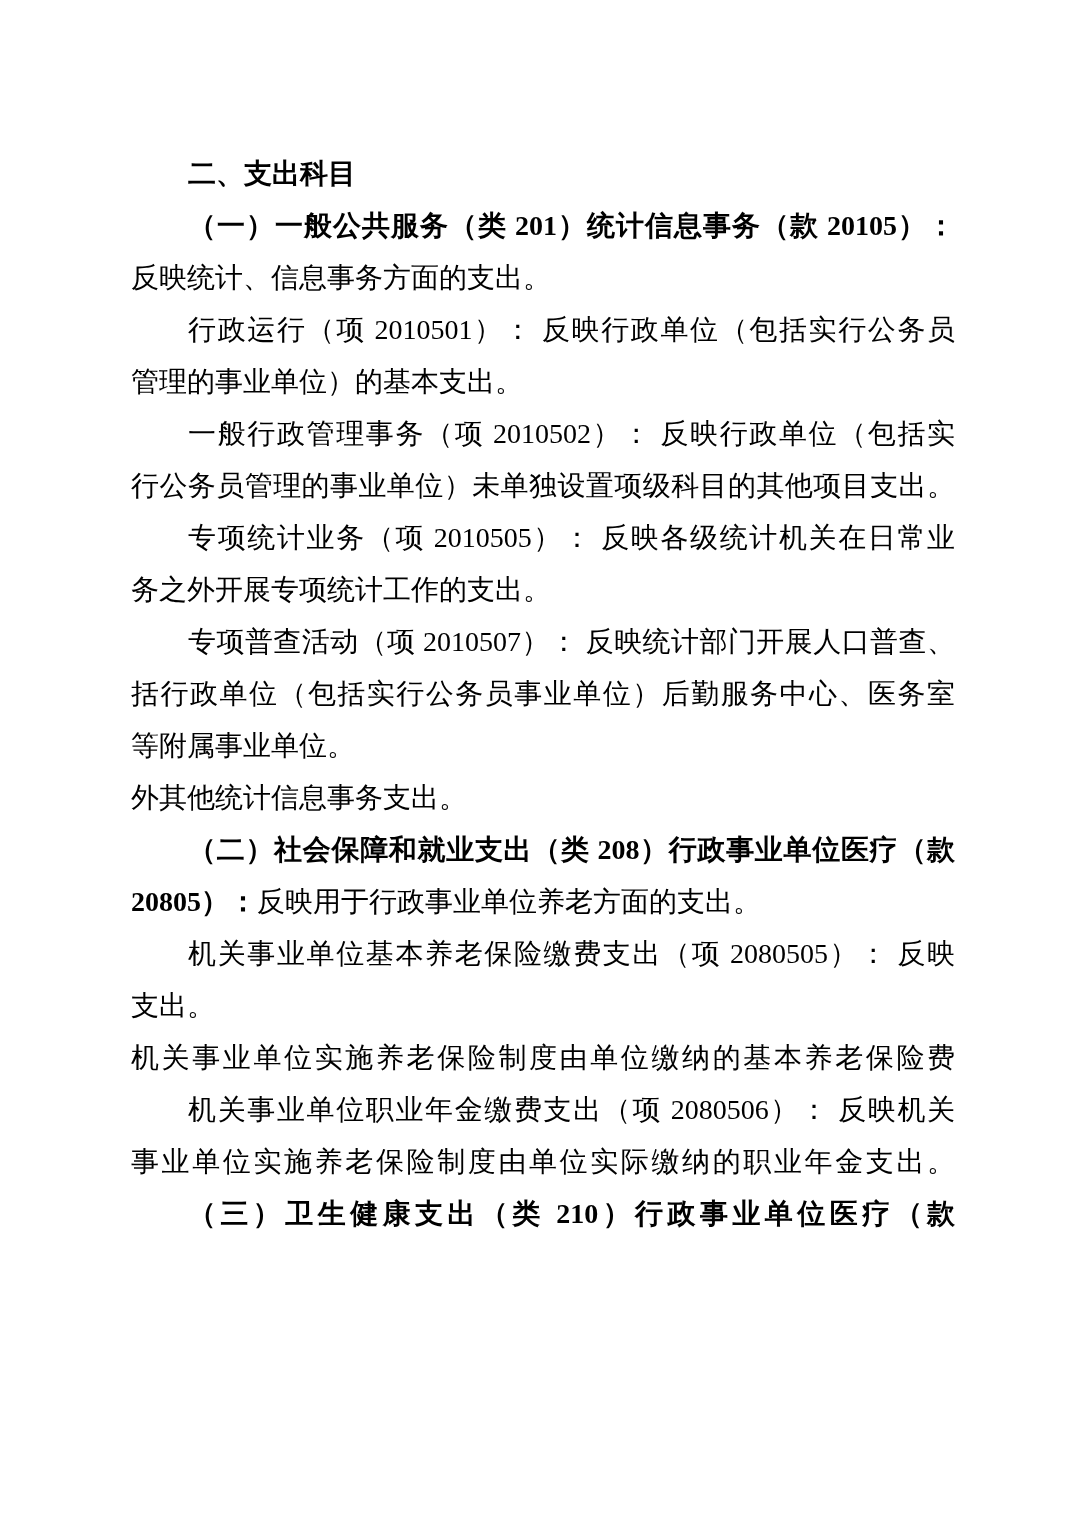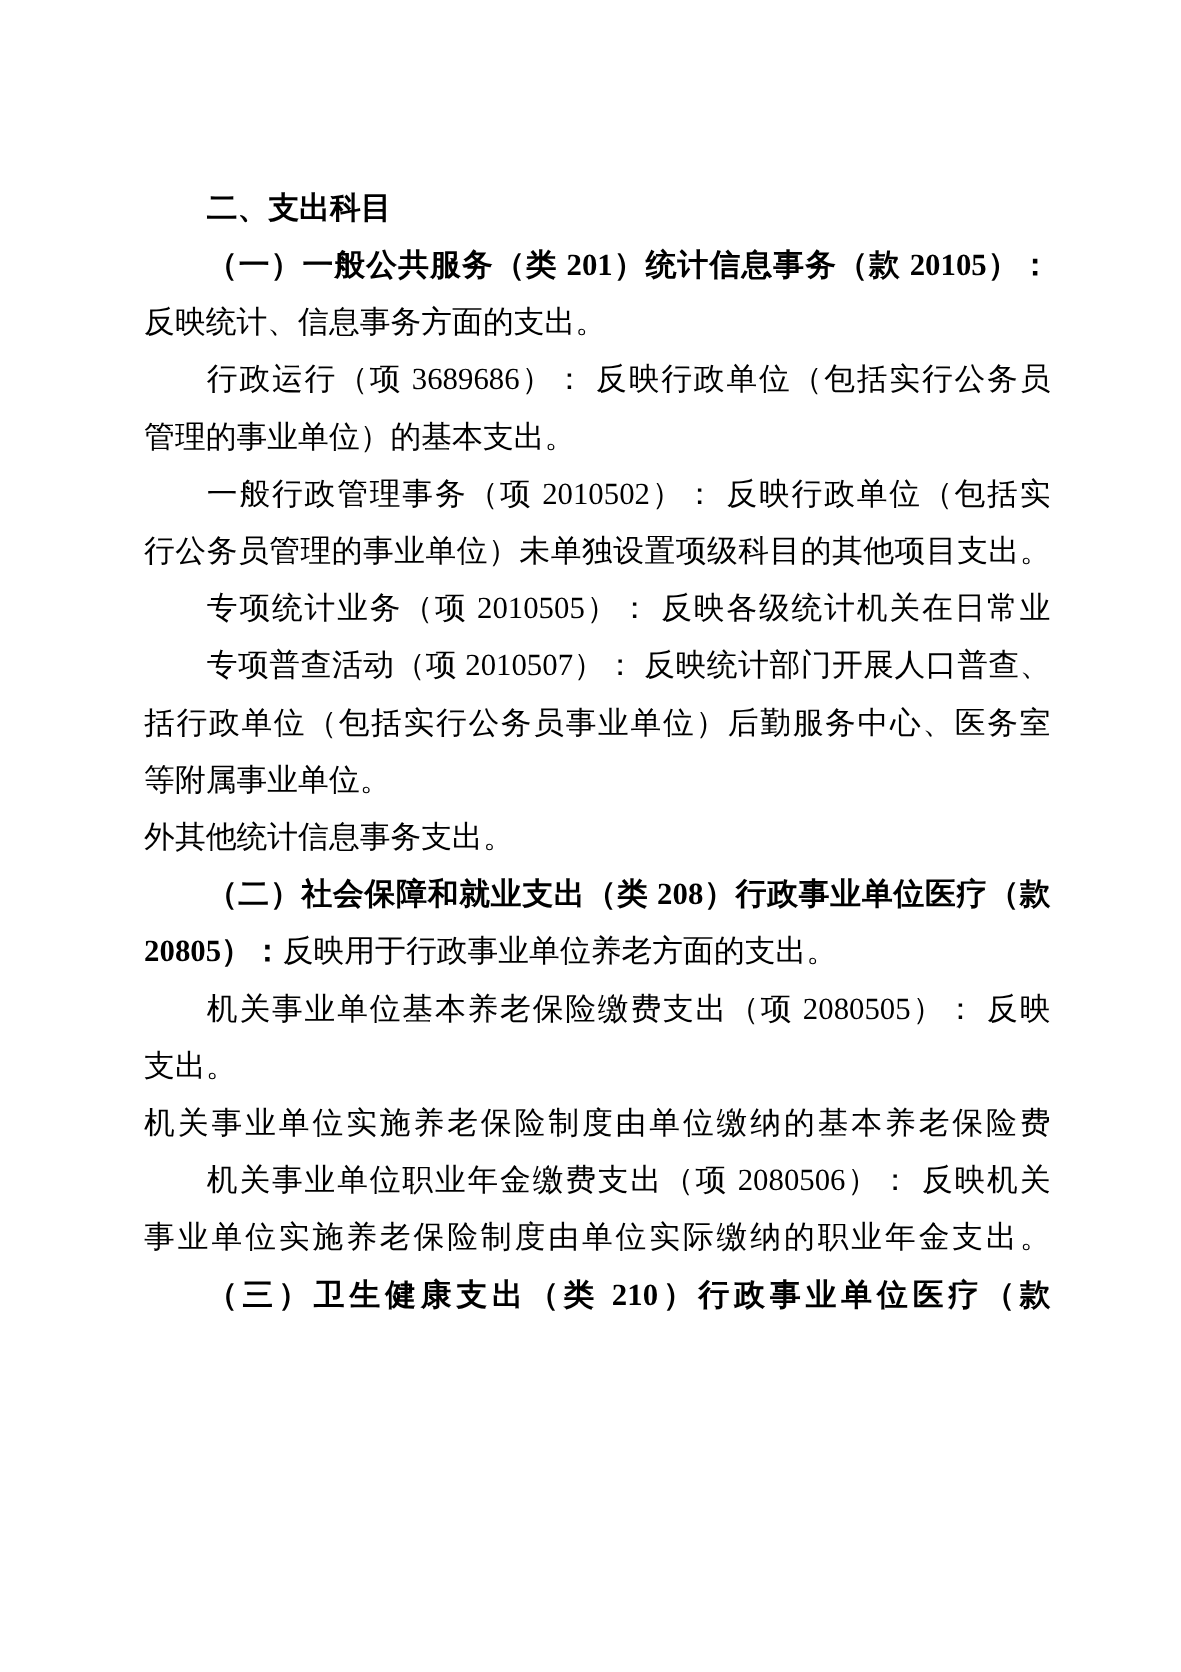--- a/index.html
+++ b/index.html
@@ -12,21 +12,21 @@
     width: 1074px;
     height: 1520px;
     background: #ffffff;
     color: #000000;
     font-family: "Liberation Serif", "DejaVu Serif", serif;
     overflow: hidden;
   }
   .content {
     position: absolute;
     left: 131px;
-    top: 164px;
+    top: 148px;
     width: 824px;
   }
   .line {
     font-size: 28px;
     line-height: 52px;
     height: 52px;
     overflow: hidden;
     white-space: normal;
     text-align: left;
   }
@@ -43,25 +43,26 @@
   }
 </style>
 </head>
 <body>
 
 <div class="page">
   <div class="content">
       <div class="line indent"><span class="bold">二、支出科目</span></div>
       <div class="line justify indent"><span class="bold">（一）一般公共服务（类 201）统计信息事务（款 20105）：</span></div>
       <div class="line"><span>反映统计、信息事务方面的支出。</span></div>
-      <div class="line justify indent"><span>行政运行（项 3689686）： 反映行政单位（包括实行公务员</span></div>
+      <div class="line justify indent"><span>行政运行（项 2010501）： 反映行政单位（包括实行公务员</span></div>
       <div class="line"><span>管理的事业单位）的基本支出。</span></div>
       <div class="line justify indent"><span>一般行政管理事务（项 2010502）： 反映行政单位（包括实</span></div>
       <div class="line justify"><span>行公务员管理的事业单位）未单独设置项级科目的其他项目支出。</span></div>
       <div class="line justify indent"><span>专项统计业务（项 2010505）： 反映各级统计机关在日常业</span></div>
+      <div class="line"><span>务之外开展专项统计工作的支出。</span></div>
       <div class="line justify indent"><span>专项普查活动（项 2010507）： 反映统计部门开展人口普查、</span></div>
       <div class="line justify"><span>括行政单位（包括实行公务员事业单位）后勤服务中心、医务室</span></div>
       <div class="line"><span>等附属事业单位。</span></div>
       <div class="line"><span>外其他统计信息事务支出。</span></div>
       <div class="line justify indent"><span class="bold">（二）社会保障和就业支出（类 208）行政事业单位医疗（款</span></div>
       <div class="line"><span class="bold">20805）：</span><span>反映用于行政事业单位养老方面的支出。</span></div>
       <div class="line justify indent"><span>机关事业单位基本养老保险缴费支出（项 2080505）： 反映</span></div>
       <div class="line"><span>支出。</span></div>
       <div class="line justify"><span>机关事业单位实施养老保险制度由单位缴纳的基本养老保险费</span></div>
       <div class="line justify indent"><span>机关事业单位职业年金缴费支出（项 2080506）： 反映机关</span></div>

